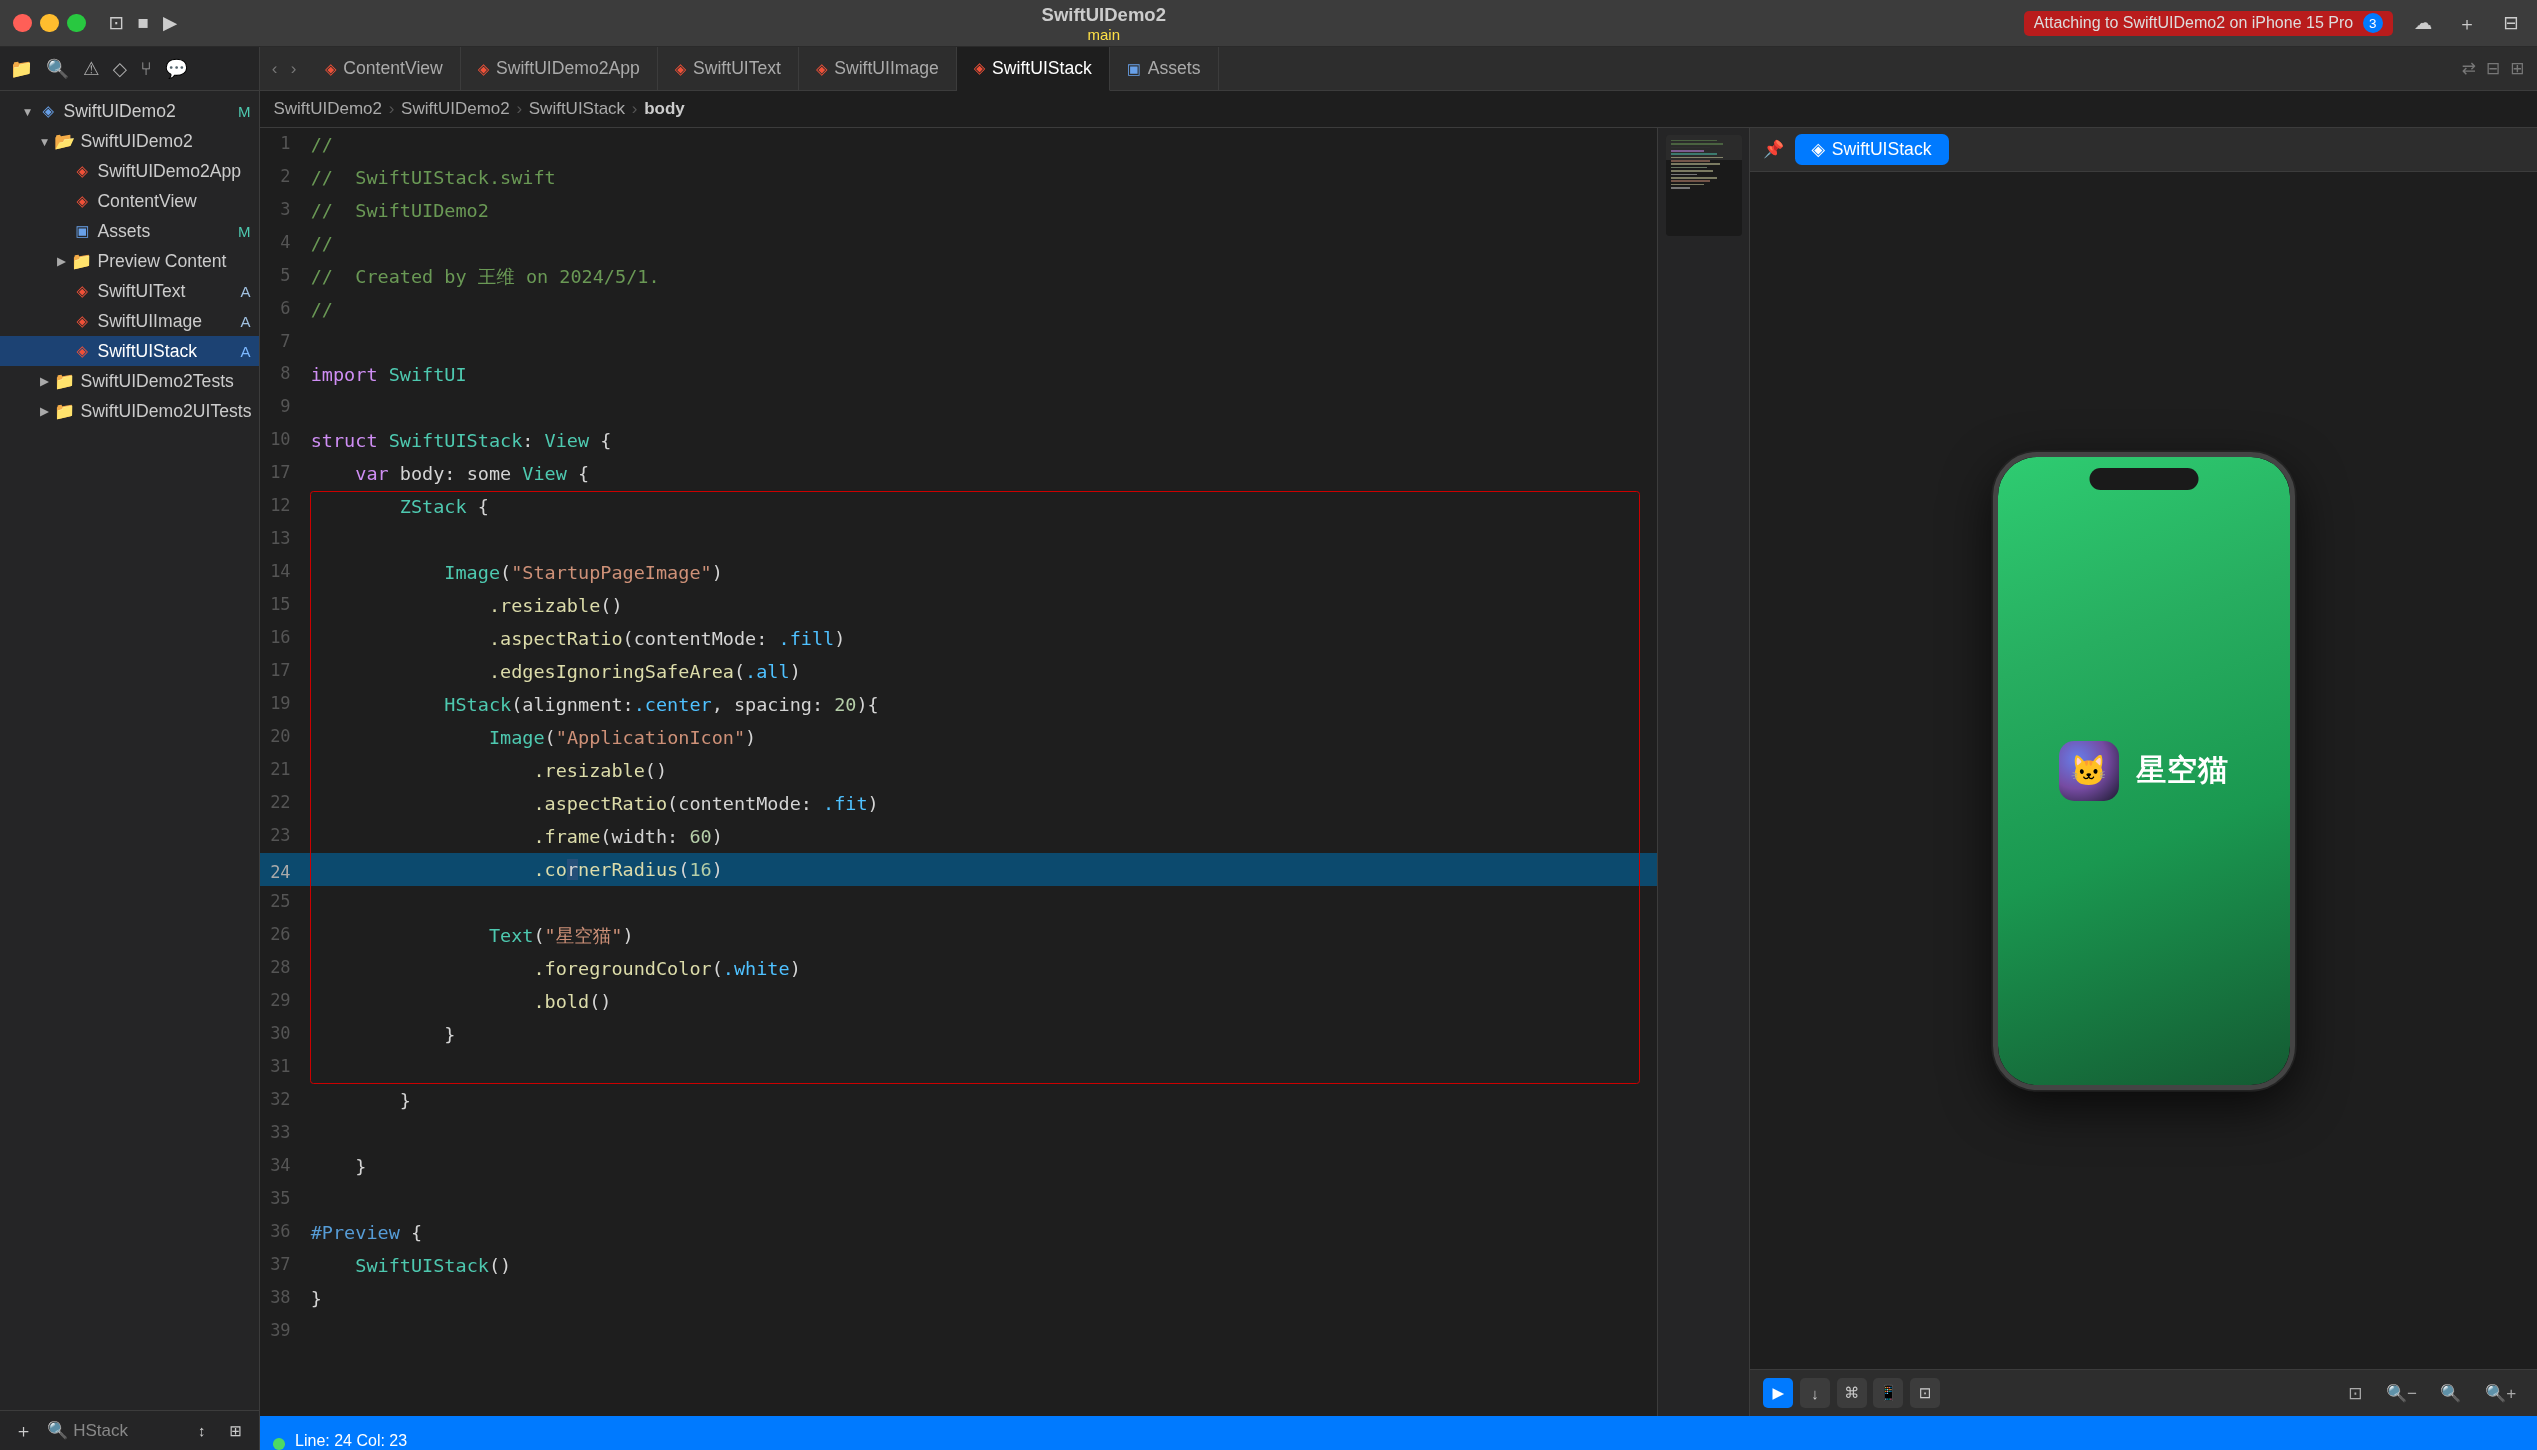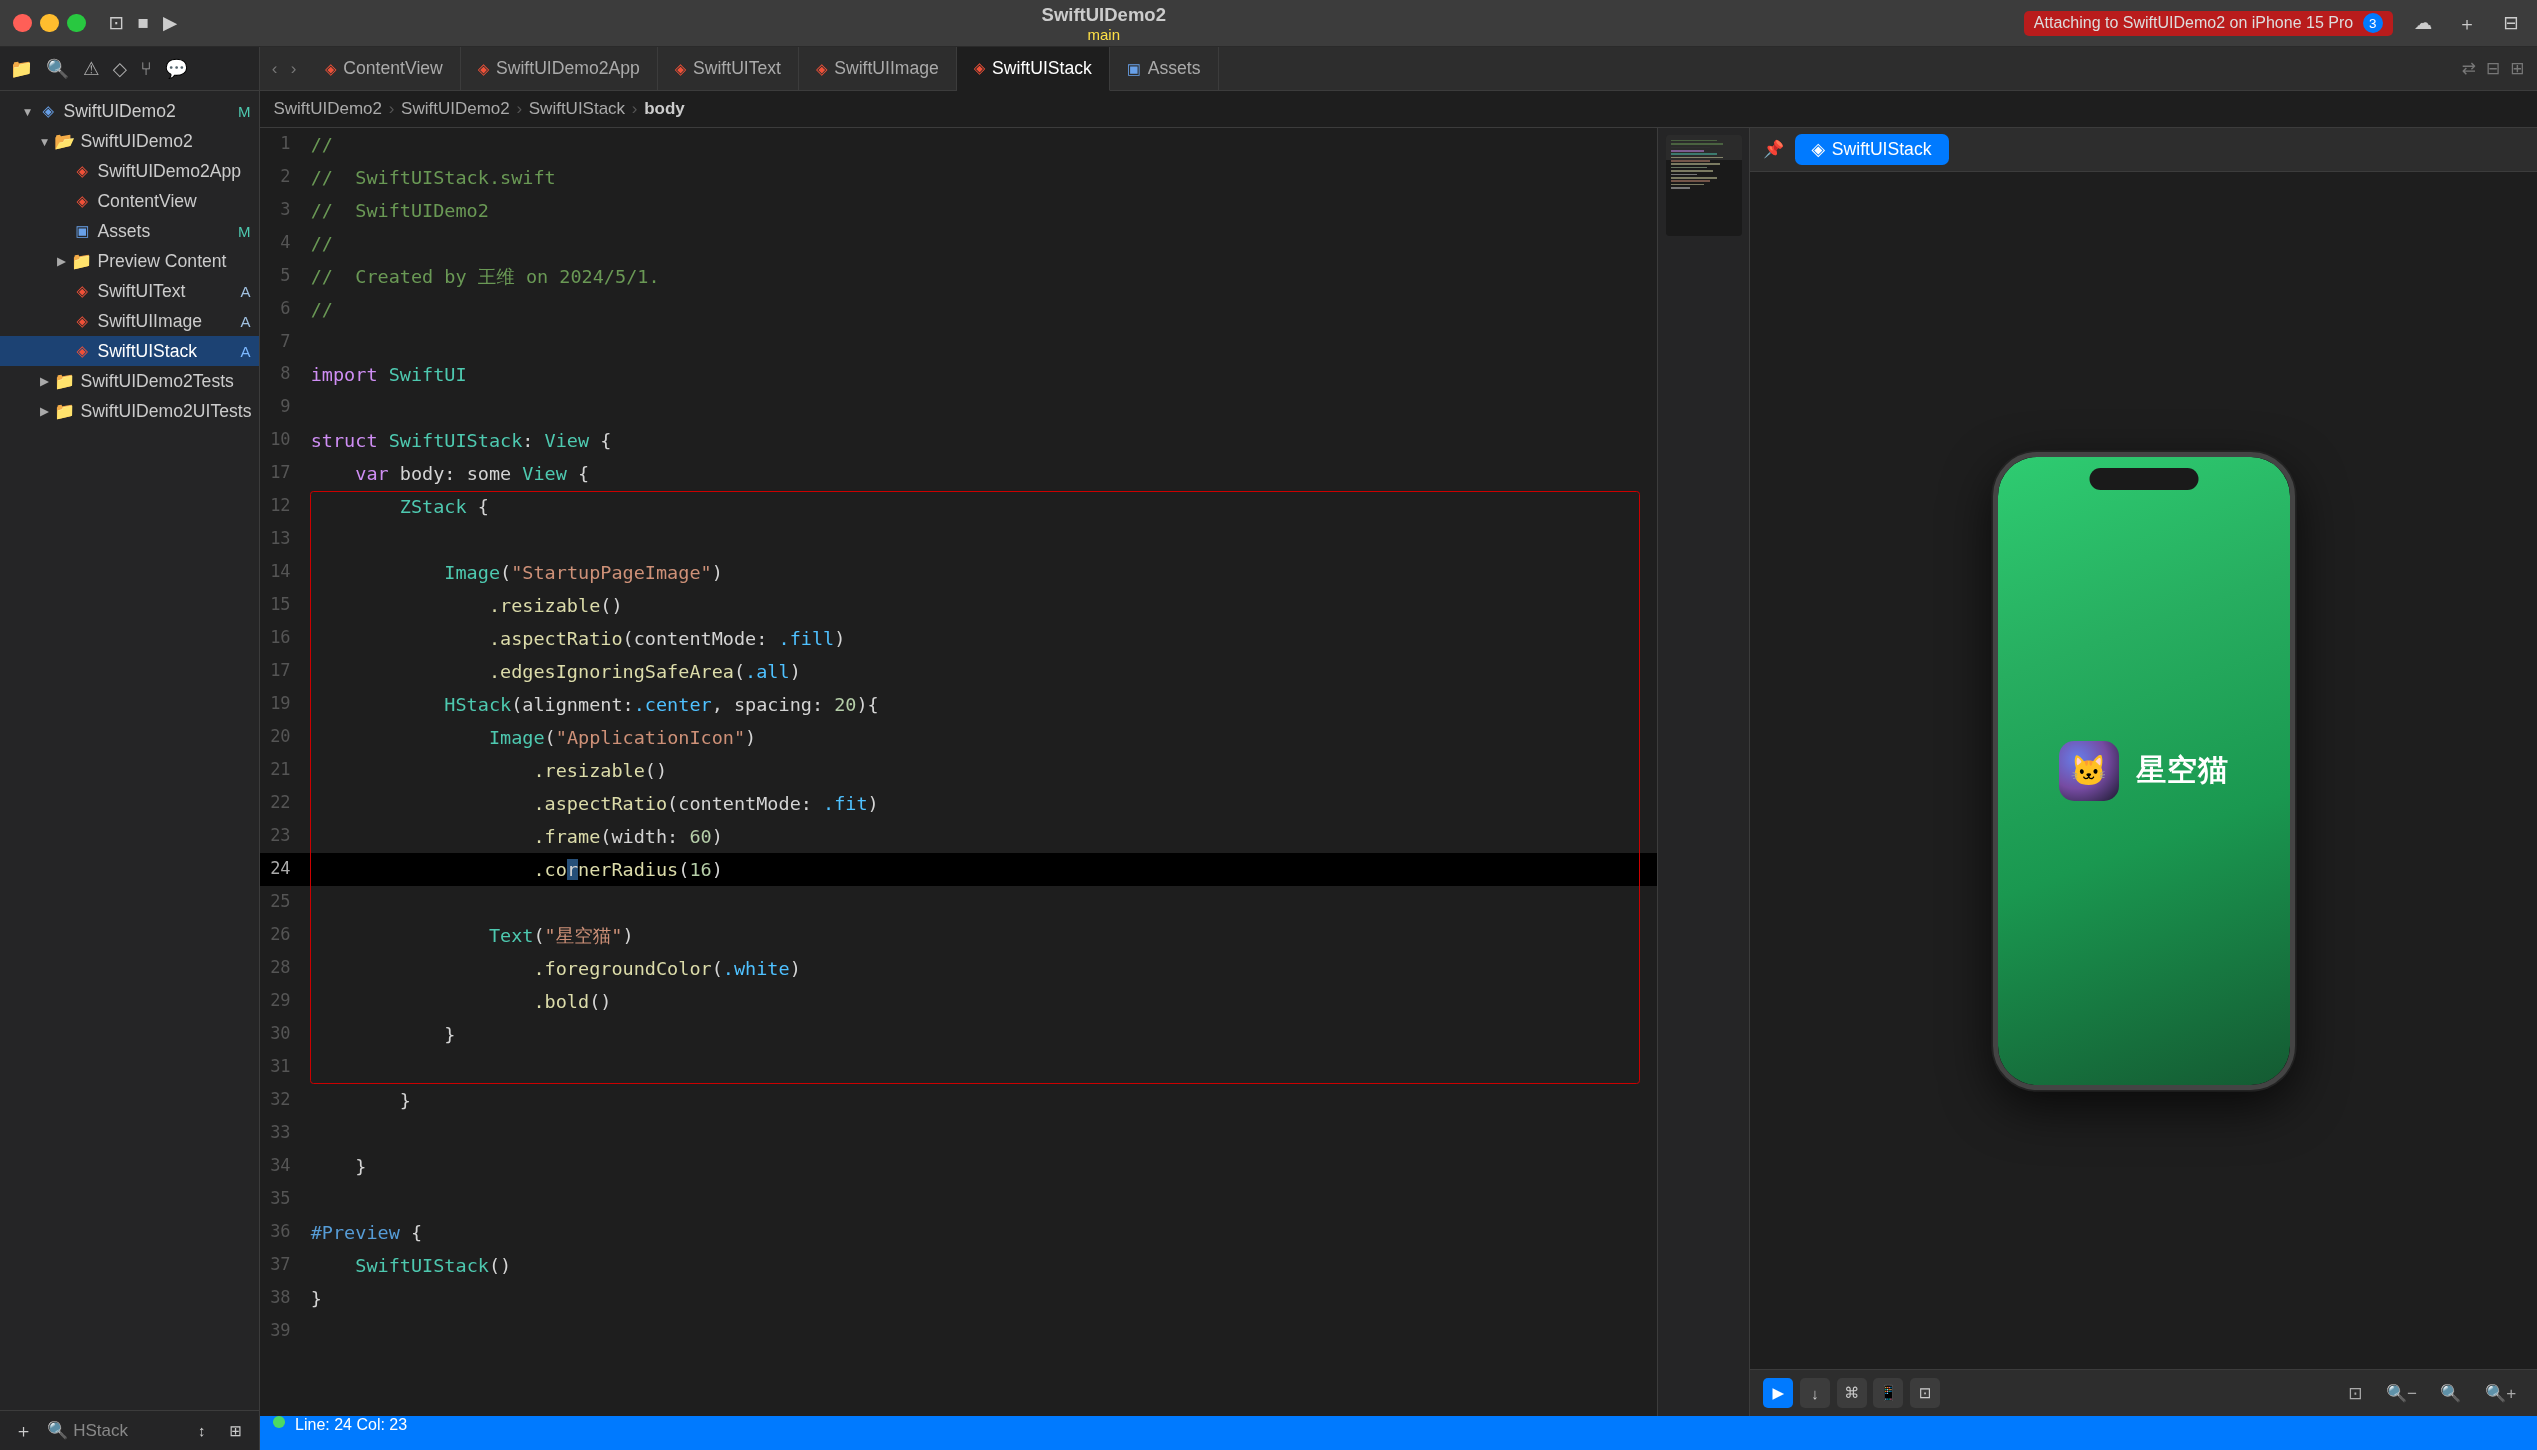--- a/index.html
+++ b/index.html
@@ -247,21 +247,21 @@
       overflow: auto;
       font-family: 'SF Mono', 'Menlo', 'Monaco', monospace;
       font-size: 18.5px;
       line-height: 1.6;
     }
     .code-line {
       display: flex;
       align-items: flex-start;
       min-height: 30px;
     }
-    .code-line.selected-line { background: #000000; }
+    .code-line.selected-line { background: #0c4a6e; align-items: flex-end; }
     .line-number {
       width: 44px;
       text-align: right;
       padding-right: 13.4px;
       color: #555555;
       user-select: none;
       flex-shrink: 0;
       padding-top: 1.7px;
       font-size: 17px;
     }
@@ -441,21 +441,21 @@
       color: #aaaaaa;
       padding: 3.4px 8.4px;
       cursor: pointer;
     }
 
     
     .status-bar {
       height: 34px;
       background: #007aff;
       display: flex;
-      align-items: flex-start;
+      align-items: flex-end;
       padding: 0 13.4px;
       gap: 10px;
       font-size: 16px;
       color: white;
     }
     .status-indicator {
       width: 11.7px;
       height: 11.7px;
       border-radius: 50%;
       background: #4cd964;

